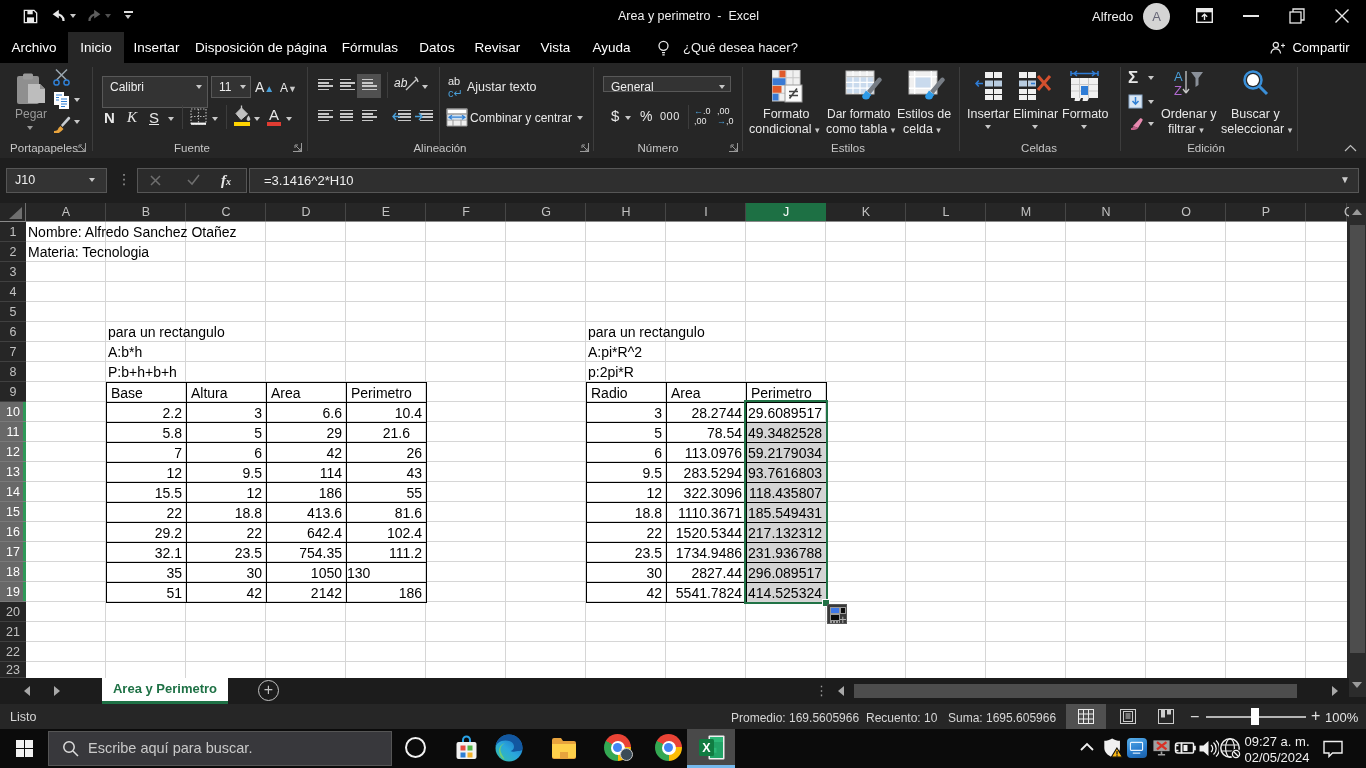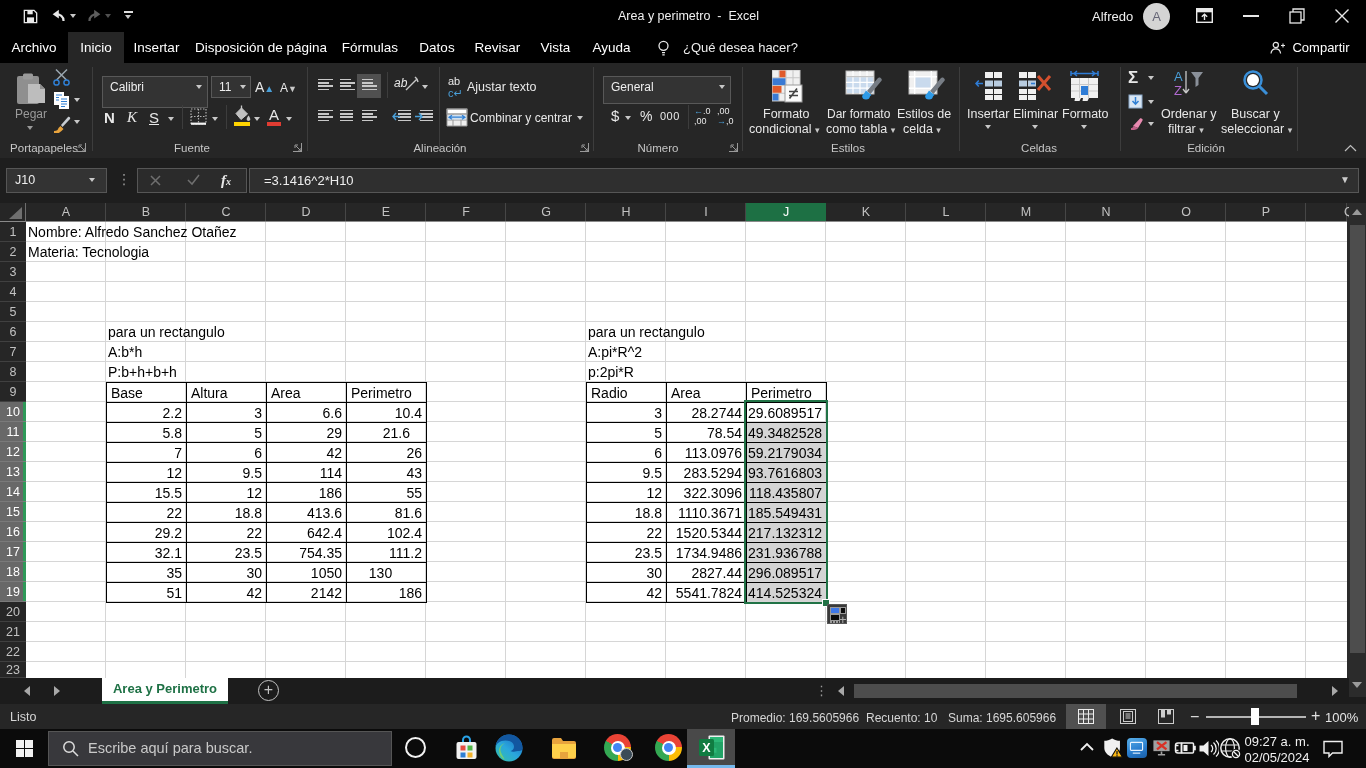--- a/index.html
+++ b/index.html
@@ -218,21 +218,21 @@
 </svg>
 <div class="rtext" style="left:470px;top:111px;font-size:12px">Combinar y centrar</div>
 <div class="darr" style="left:577px;top:116px"></div>
 <div class="glabel" style="left:440px">Alineación</div>
 <div class="abs" style="left:580px;top:143px;width:9px;height:9px;border-right:1px solid #9a9a9a;border-bottom:1px solid #9a9a9a"></div>
 <svg class="ic" style="left:581px;top:144px" width="8" height="8" viewBox="0 0 8 8">
       <path d="M1 1h3M1 1v3M2 2l4.5 4.5M7 4v3H4" stroke="#9a9a9a" stroke-width="1" fill="none"></path>
     </svg>
 <div class="gdiv" style="left:593px"></div>
 
-<div class="combo" style="left:603px;top:76px;width:128px;height:28px;line-height:20px;padding-left:7px">General</div>
+<div class="combo" style="left:603px;top:76px;width:128px;height:16px;line-height:20px;padding-left:7px">General</div>
 <div class="darr" style="left:719px;top:85px"></div>
 <div class="rtext" style="left:611px;top:107px;font-size:15px">$</div>
 <div class="darr" style="left:625px;top:116px"></div>
 <div class="rtext" style="left:640px;top:108px;font-size:14px">%</div>
 <div class="rtext" style="left:660px;top:110px;font-size:11px;letter-spacing:0.5px">000</div>
 <div class="abs" style="left:688px;top:105px;width:1px;height:24px;background:#3d3d3d"></div>
 <div class="rtext" style="left:694px;top:106px;font-size:9px"><span style="color:#4a9fd8">←</span>.0<br>,00</div>
 <div class="rtext" style="left:717px;top:106px;font-size:9px">,00<br><span style="color:#4a9fd8">→</span>,0</div>
 <div class="glabel" style="left:658px">Número</div>
 <div class="abs" style="left:729px;top:143px;width:9px;height:9px;border-right:1px solid #9a9a9a;border-bottom:1px solid #9a9a9a"></div>
@@ -455,21 +455,21 @@
 <div class="tc" style="left:186px;top:522px;text-align:right;padding-right:4px">22</div>
 <div class="tc" style="left:266px;top:522px;text-align:right;padding-right:4px">642.4</div>
 <div class="tc" style="left:346px;top:522px;text-align:right;padding-right:4px">102.4</div>
 <div class="tc" style="left:106px;top:542px;text-align:right;padding-right:4px">32.1</div>
 <div class="tc" style="left:186px;top:542px;text-align:right;padding-right:4px">23.5</div>
 <div class="tc" style="left:266px;top:542px;text-align:right;padding-right:4px">754.35</div>
 <div class="tc" style="left:346px;top:542px;text-align:right;padding-right:4px">111.2</div>
 <div class="tc" style="left:106px;top:562px;text-align:right;padding-right:4px">35</div>
 <div class="tc" style="left:186px;top:562px;text-align:right;padding-right:4px">30</div>
 <div class="tc" style="left:266px;top:562px;text-align:right;padding-right:4px">1050</div>
-<div class="tc" style="left:346px;top:562px;text-align:center;padding-right:12px">130</div>
+<div class="tc" style="left:346px;top:562px;text-align:left;padding-right:12px">130</div>
 <div class="tc" style="left:106px;top:582px;text-align:right;padding-right:4px">51</div>
 <div class="tc" style="left:186px;top:582px;text-align:right;padding-right:4px">42</div>
 <div class="tc" style="left:266px;top:582px;text-align:right;padding-right:4px">2142</div>
 <div class="tc" style="left:346px;top:582px;text-align:right;padding-right:4px">186</div>
 <div class="tc" style="left:586px;top:382px;text-align:left;padding-left:4px">Radio</div>
 <div class="tc" style="left:666px;top:382px;text-align:left;padding-left:4px">Area</div>
 <div class="tc" style="left:746px;top:382px;text-align:left;padding-left:4px">Perimetro</div>
 <div class="tc" style="left:586px;top:402px;text-align:right;padding-right:4px">3</div>
 <div class="tc" style="left:666px;top:402px;text-align:right;padding-right:4px">28.2744</div>
 <div class="tc" style="left:746px;top:402px;text-align:right;padding-right:4px">29.6089517</div>

